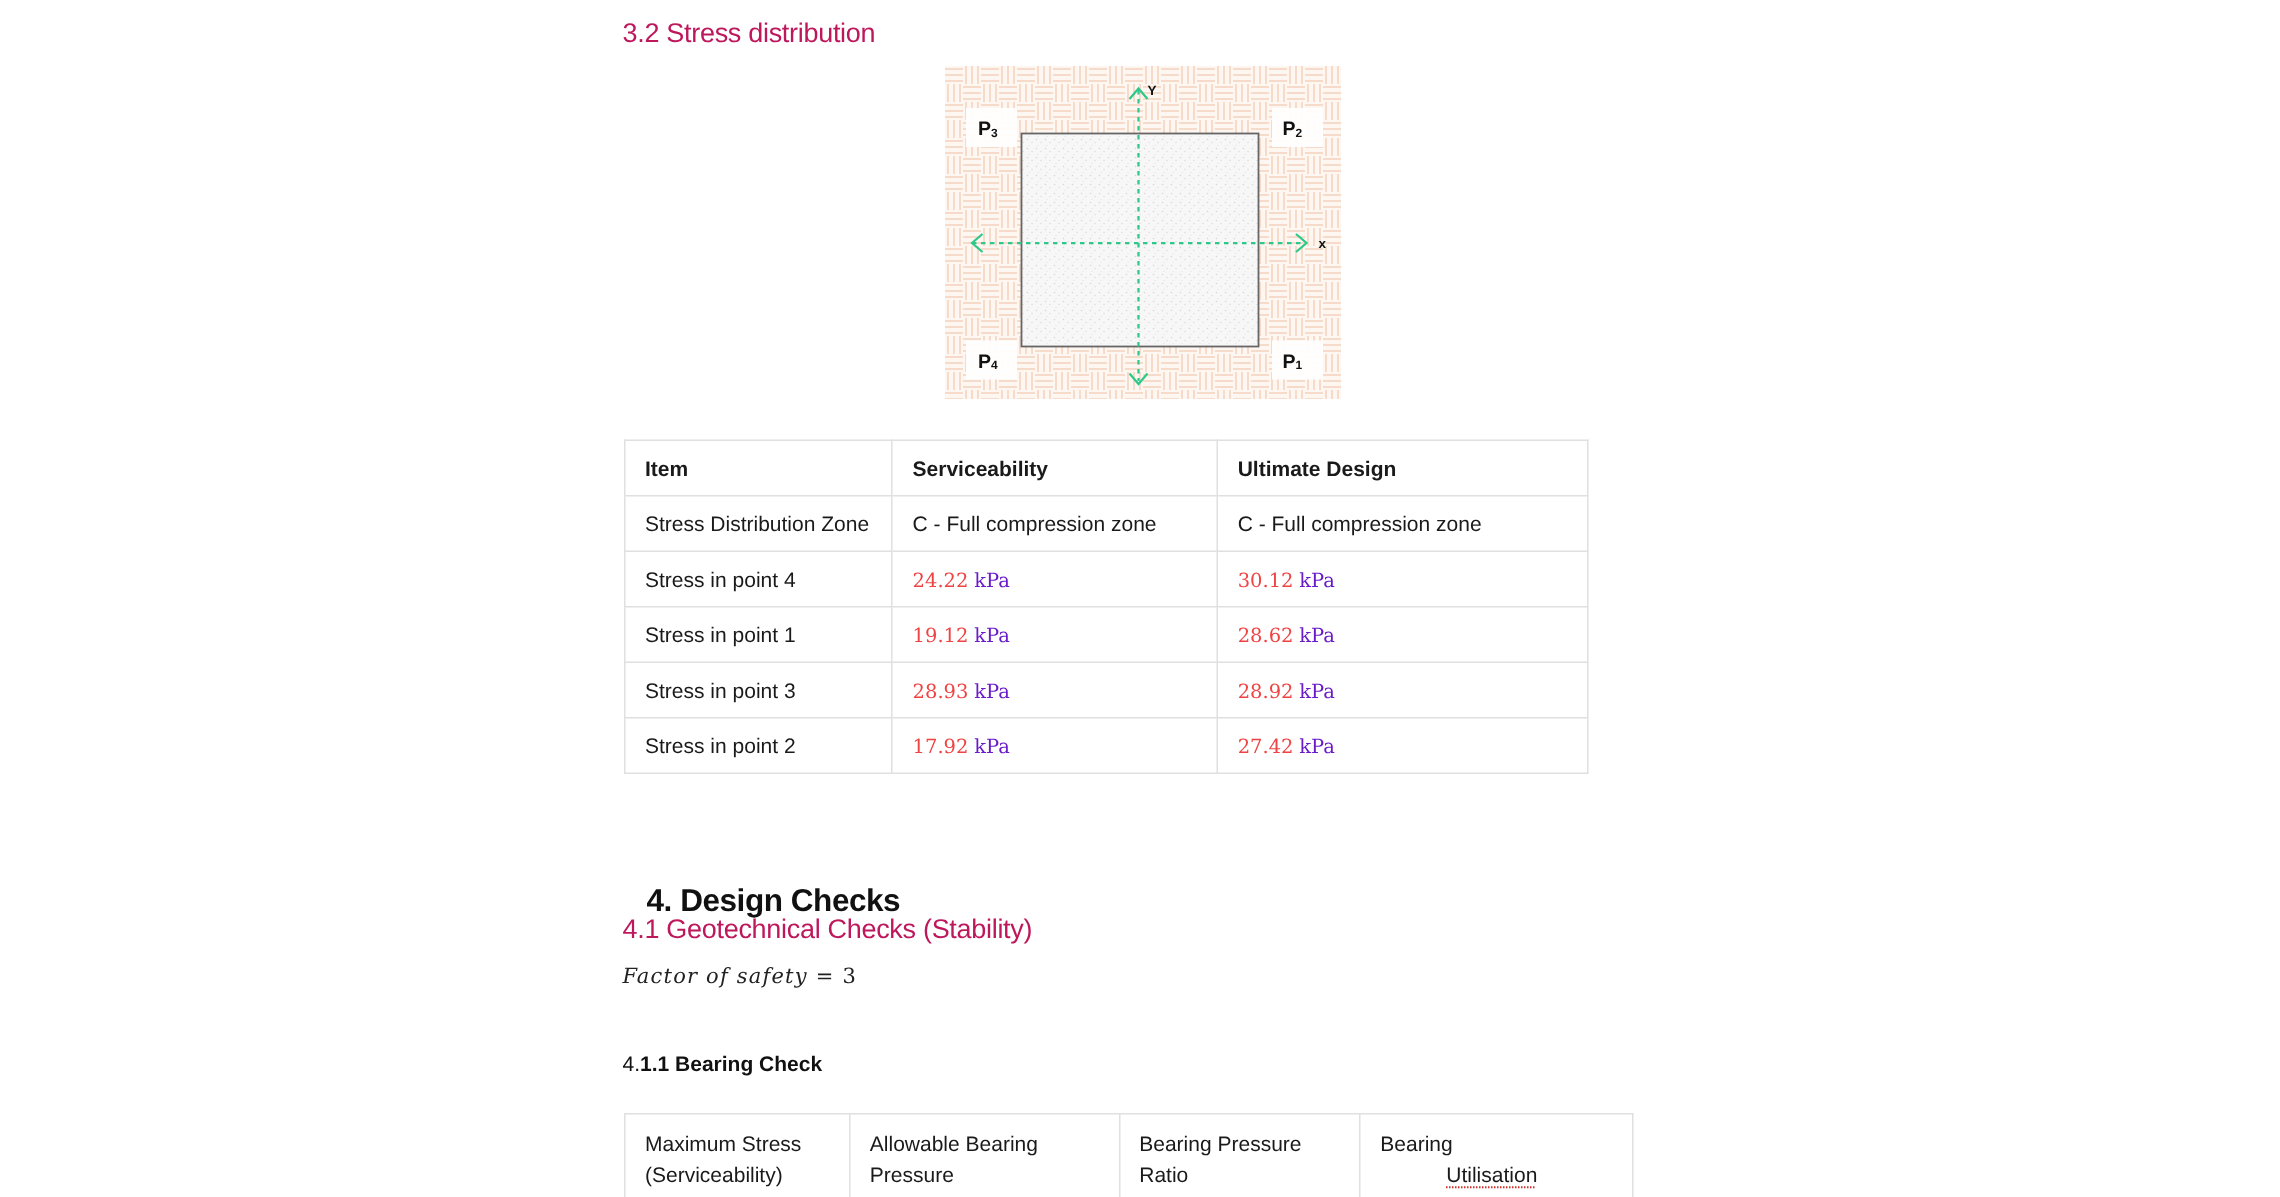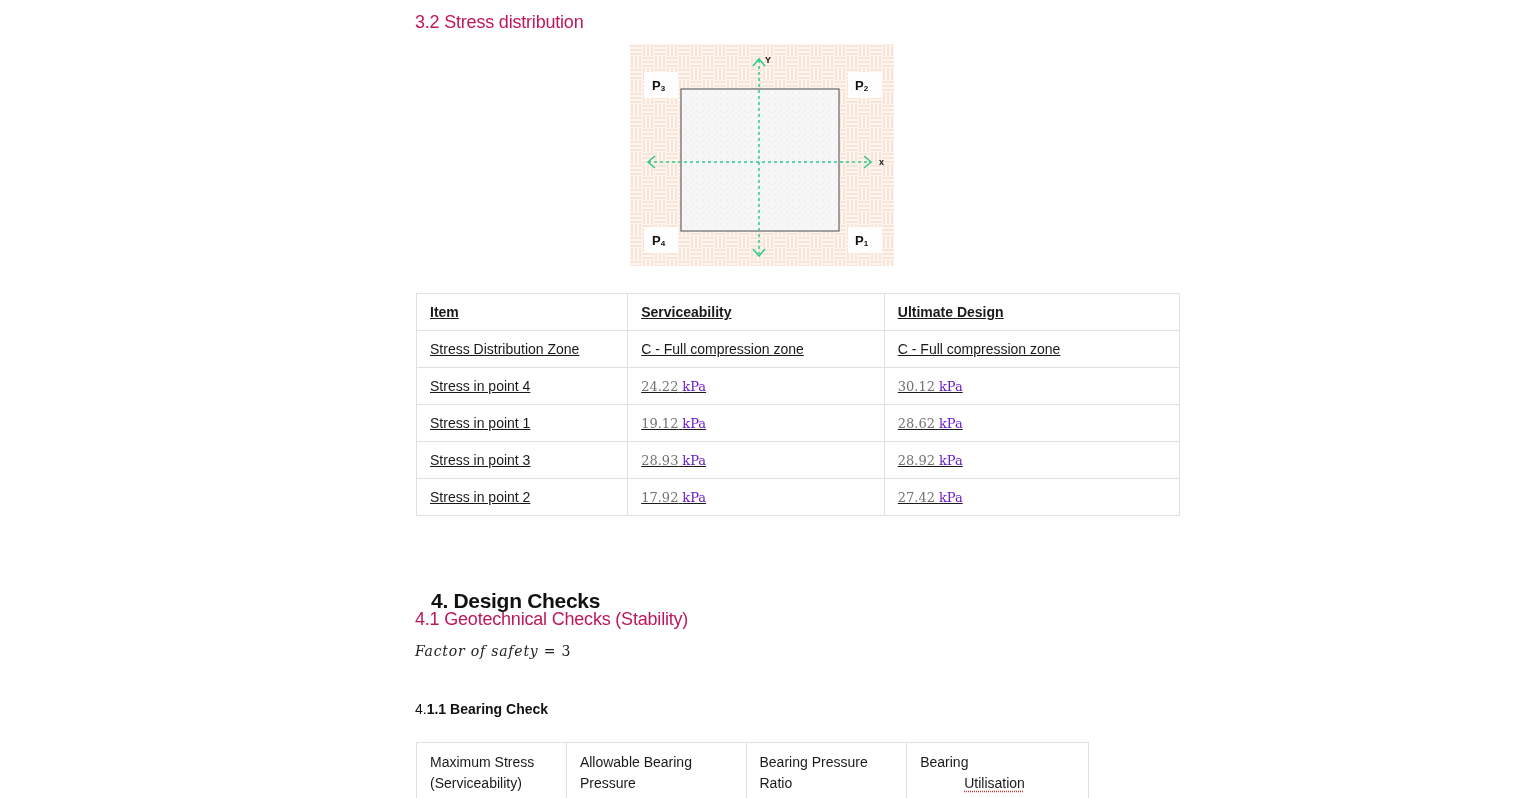--- a/index.html
+++ b/index.html
@@ -3,21 +3,21 @@
 <meta charset="utf-8">
 <style>
   html, body { margin: 0; padding: 0; background: #ffffff; }
   body { width: 1520px; height: 798px; overflow: hidden; position: relative; font-family: "Liberation Sans", "DejaVu Sans", sans-serif; color: #111; }
   h3.sec { position: absolute; left: 415px; margin: 0; font-size: 18px; font-weight: 500; color: #be185d; letter-spacing: -0.2px; }
   h2.sec { position: absolute; left: 415px; margin: 16px; font-size: 21px; font-weight: 600; color: #111; letter-spacing: -0.3px; }
   .figure { position: absolute; left: 630px; top: 44px; width: 264px; height: 222px; overflow: hidden; }
   table.grid { position: absolute; left: 416px; border-collapse: collapse; font-size: 14px; color: #1a1a1a; }
   table.grid td, table.grid th { border: 1px solid #e0e0e0; text-align: left; padding: 0 13px; vertical-align: middle; font-weight: normal; }
   table.grid th { font-weight: 700; }
-  .num { font-family: "DejaVu Serif", "Liberation Serif", serif; font-size: 13px; color: #737373; }
+  .num { font-family: "DejaVu Serif", "Liberation Serif", serif; font-size: 13px; color: #ef4444; }
   .unit { font-family: "DejaVu Serif", "Liberation Serif", serif; font-size: 13px; color: #6a1bc9; }
   .math { position: absolute; left: 415px; top: 643px; font-family: "DejaVu Serif", "Liberation Serif", serif; font-style: italic; font-size: 14px; color: #222; letter-spacing: 0.8px; }
   .math .eq { font-style: normal; }
   .h4 { position: absolute; left: 415px; top: 701px; font-size: 14px; font-weight: 700; color: #111; }
   .h4 .lead { font-weight: 400; }
   table.bear { top: 742px; }
   table.bear td { vertical-align: top; padding-top: 9px; line-height: 21px; height: 60px; }
   .spell { text-decoration: underline dotted #d0312d; text-underline-offset: 3px; margin-left: 44px; }
 </style>
 </head>
@@ -70,21 +70,21 @@
       <text x="22" y="46" font-size="13"><tspan>P</tspan><tspan font-size="8" dy="1">3</tspan></text>
       <text x="225" y="46" font-size="13"><tspan>P</tspan><tspan font-size="8" dy="1">2</tspan></text>
       <text x="22" y="201" font-size="13"><tspan>P</tspan><tspan font-size="8" dy="1">4</tspan></text>
       <text x="225" y="201" font-size="13"><tspan>P</tspan><tspan font-size="8" dy="1">1</tspan></text>
       <text x="249" y="121" font-size="9">x</text>
       <text x="135" y="19" font-size="9">Y</text>
     </g>
   </svg>
 </div>
 
-<table class="grid" style="top:293px; width:764px;text-decoration:underline;">
+<table class="grid" style="top:293px; width:643px;">
   <colgroup>
       <col style="width:186px">
       <col style="width:226px">
       <col style="width:260px">
     </colgroup>
   <tbody>
       <tr style="height:37px;">
     <th>Item</th>
     <th>Serviceability</th>
     <th>Ultimate Design</th>

